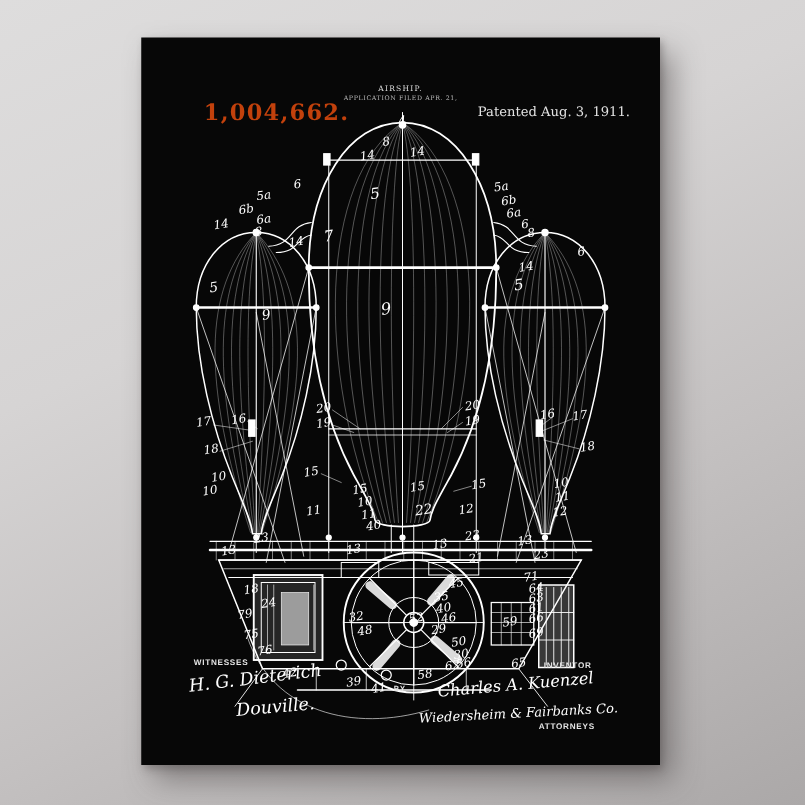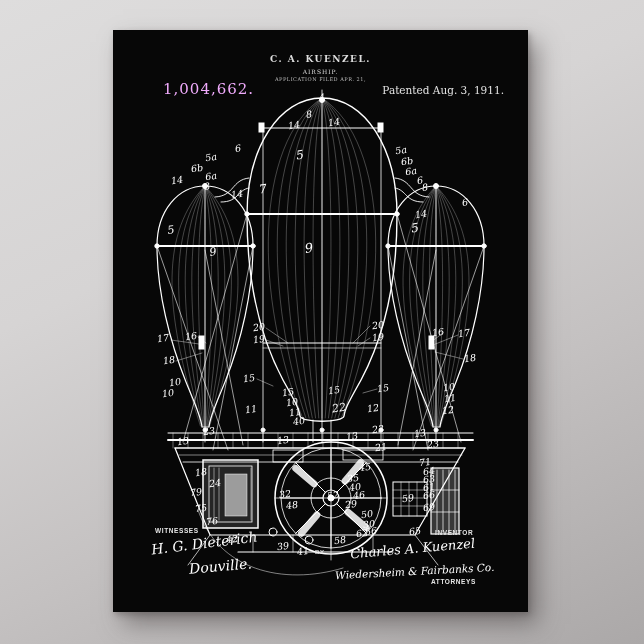--- a/index.html
+++ b/index.html
@@ -6,41 +6,40 @@
   .scene{position:relative;width:644px;height:644px;overflow:hidden;
          background:linear-gradient(155deg,#dedddd 0%,#d6d4d4 35%,#c4c1c1 65%,#aba8a8 100%);
          font-family:"DejaVu Serif",serif;}
   .poster{position:absolute;left:113px;top:30px;width:415px;height:582px;background:#070707;
           box-shadow:10px 12px 22px rgba(70,64,64,.5), 2px 3px 6px rgba(70,64,64,.35);
           overflow:hidden;}
   .hdr{position:absolute;left:0;width:100%;text-align:center;color:#ddd;z-index:3;}
   .hdr-name{top:24px;font-size:9px;font-weight:bold;letter-spacing:1.5px;}
   .hdr-title{top:38px;font-size:6px;letter-spacing:1px;}
   .hdr-app{top:46px;font-size:5px;letter-spacing:.5px;color:#bbb;}
-  .pat-num{position:absolute;left:50px;top:50px;font-size:15px;font-weight:normal;letter-spacing:1px;color:#f0abfc;z-index:3;}
+  .pat-num{position:absolute;left:50px;top:50px;font-size:18px;font-weight:bold;letter-spacing:1px;color:#c2410c;z-index:3;}
   .pat-date{position:absolute;right:24px;top:54px;font-size:10.5px;color:#e2e2e2;z-index:3;}
   svg.draw{position:absolute;left:0;top:0;z-index:1;}
   .callout{position:absolute;transform:translate(-50%,-50%) rotate(-8deg);
            font:italic 9.5px "DejaVu Serif",serif;color:#fff;z-index:2;white-space:nowrap;}
   .lbl{position:absolute;font-family:"Liberation Sans",sans-serif;font-weight:bold;
        font-size:6.5px;letter-spacing:.6px;color:#e5e5e5;z-index:3;}
   .sig{position:absolute;font-family:"DejaVu Serif",serif;font-style:italic;color:#fff;z-index:3;white-space:nowrap;}
   .sig-w1{left:38px;top:505px;font-size:14px;transform:rotate(-7deg);}
   .sig-w2{left:76px;top:528px;font-size:14px;transform:rotate(-5deg);}
   .sig-inv{left:237px;top:511px;font-size:13px;transform:rotate(-5deg);}
   .sig-att{left:222px;top:535px;font-size:10.5px;transform:rotate(-3deg);}
   .by{left:202px;top:519px;font-size:6px;}
 </style>
 </head>
 <body>
 
 <div class="scene">
   <div class="poster">
 
-    <div class="hdr hdr-name">C. A. KUENZEL.</div>
     <div class="hdr hdr-title">AIRSHIP.</div>
     <div class="hdr hdr-app">APPLICATION FILED APR. 21,</div>
     <div class="pat-num">1,004,662.</div>
     <div class="pat-date">Patented Aug. 3, 1911.</div>
 
     <svg class="draw" width="415" height="582" viewBox="0 0 415 582" fill="none" stroke="#ffffff" stroke-linecap="round">
       <g id="gen-gores" stroke-width="0.5" stroke-opacity="0.5">
           <path d="M 209 68 C 140.92000000000002 113, 140.92000000000002 268, 189.68 388"></path>
           <path d="M 209 68 C 152.26666666666665 113, 152.26666666666665 268, 192.9 388"></path>
           <path d="M 209 68 C 163.61333333333334 113, 163.61333333333334 268, 196.12 388"></path>

